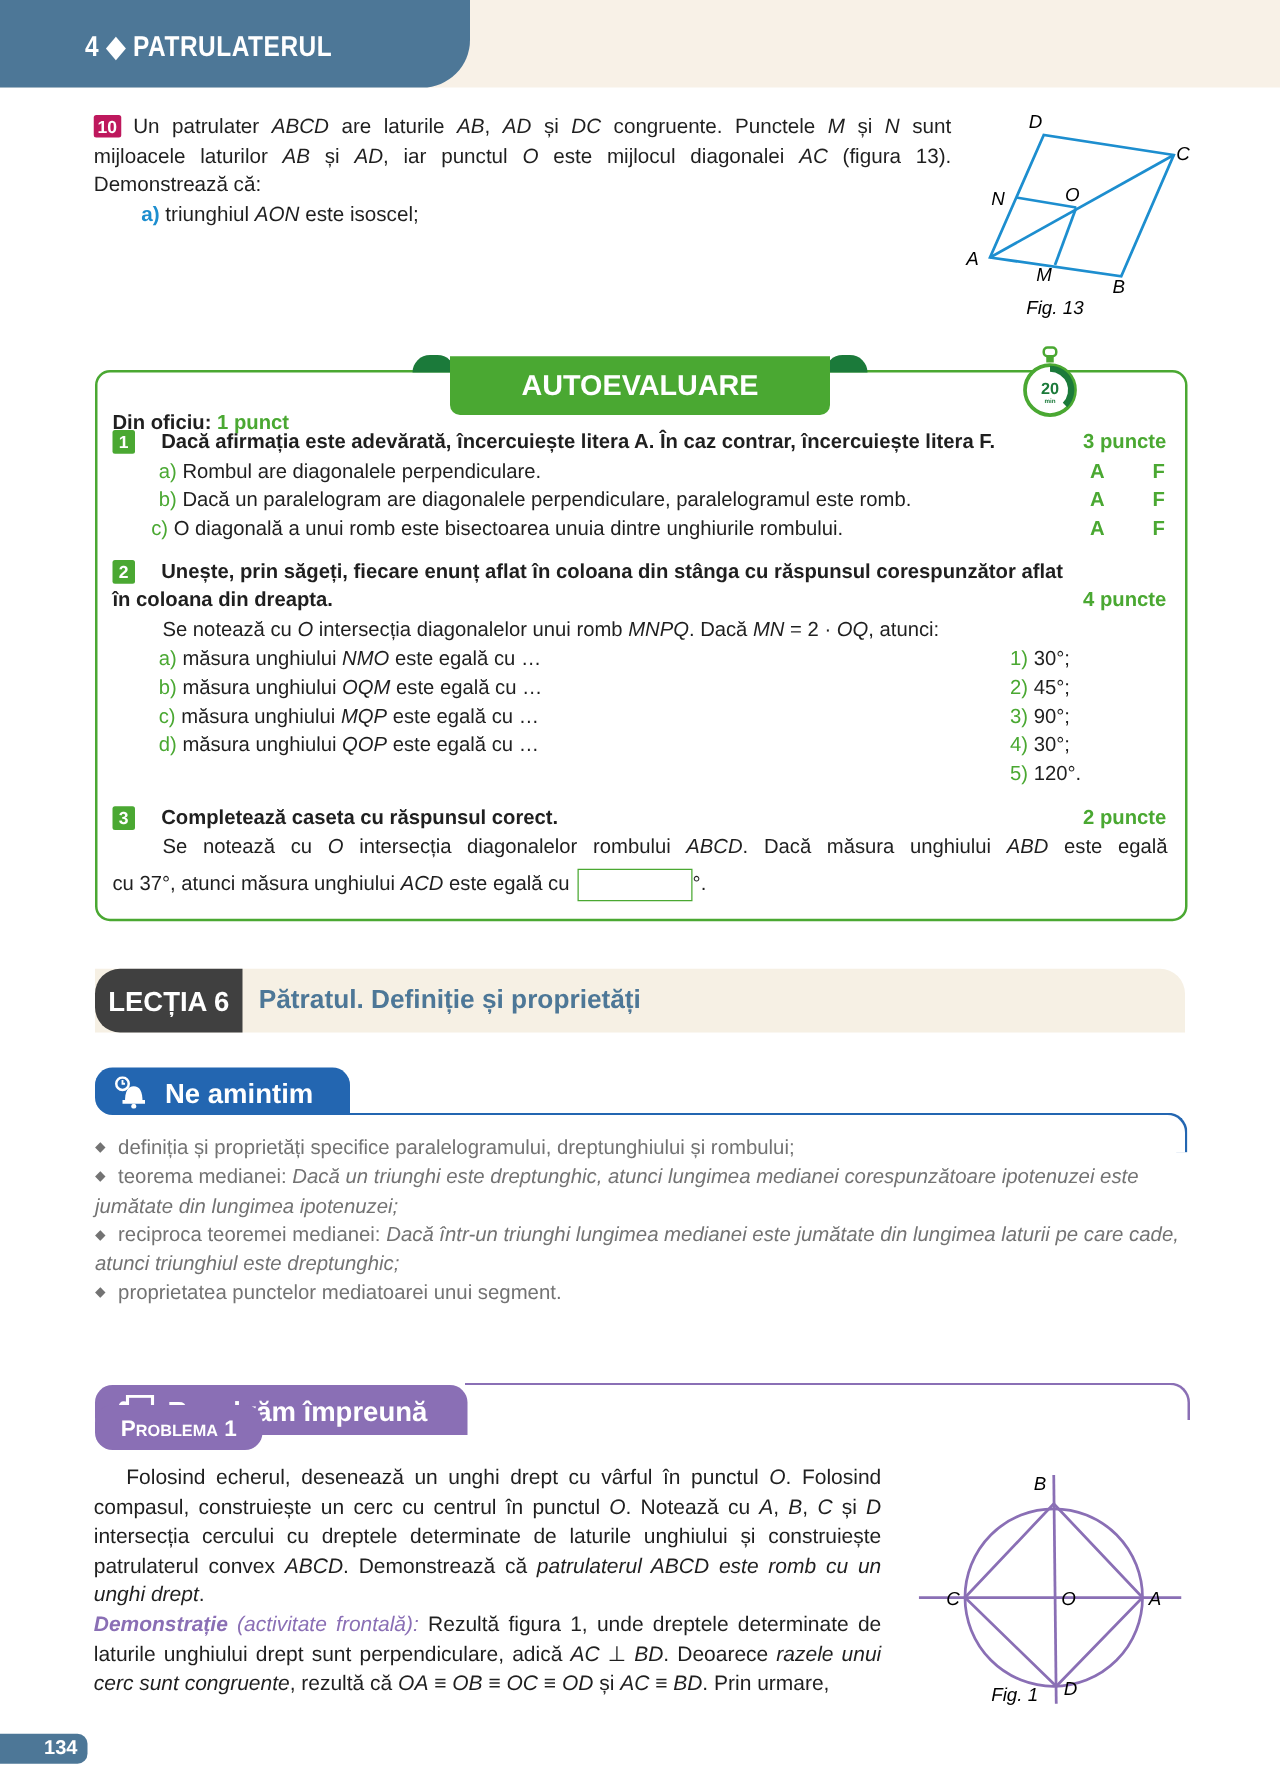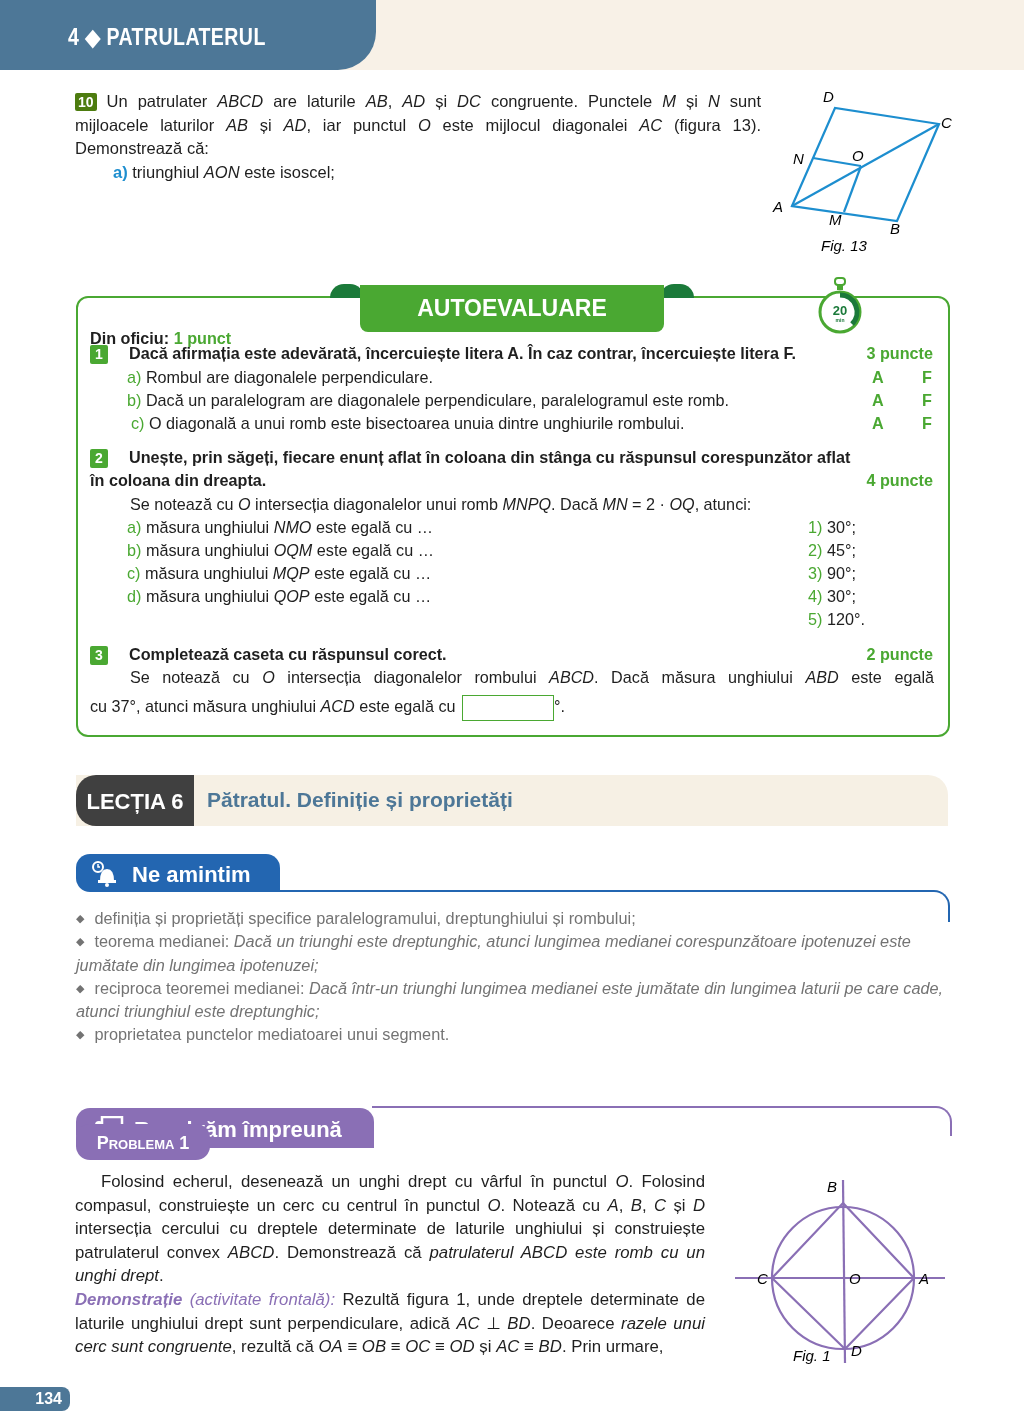--- a/index.html
+++ b/index.html
@@ -13,21 +13,21 @@
   .purple { color:#8a6fb5; }
 
   
   #hdr-bg { left:0; top:0; width:1024px; height:70px; background:#f8f1e7; }
   #hdr { left:0; top:0; width:376px; height:70px; background:#4d7797; border-bottom-right-radius:38px; }
   #hdr-title { left:68px; top:24px; color:#fff; font-weight:bold; font-size:23px; letter-spacing:0.5px; font-family:"Liberation Sans Narrow","Liberation Sans",sans-serif; transform:scaleX(0.85); transform-origin:left; }
 
   
   .txt { font-size:16.5px; line-height:23.5px; }
   #p10 { left:75px; top:90px; width:686px; text-align:justify; }
-  .numbox { display:inline-block; background:#4d7c0f; color:#fff; font-weight:bold; font-size:14px; line-height:18px; padding:0 3px; margin-right:10px; border-radius:2px; }
+  .numbox { display:inline-block; background:#be185d; color:#fff; font-weight:bold; font-size:14px; line-height:18px; padding:0 3px; margin-right:10px; border-radius:2px; }
   .sub { padding-left:38px; }
 
   
   #fig13 { left:765px; top:82px; width:215px; height:180px; }
   .fl { font-style:italic; font-size:15px; font-family:"Liberation Sans",sans-serif; }
 
   
   #ae-box { left:76px; top:296px; width:870px; height:437px; border:2.5px solid #4aa832; border-radius:12px; }
   #ae-tab { left:360px; top:285px; width:304px; height:47px; background:#4aa832; border-radius:0 0 8px 8px; color:#fff; font-size:23px; font-weight:bold; text-align:center; line-height:47px; }
   .tabear { width:34px; height:14px; background:#1b7a3a; border-radius:17px 17px 0 0; }
@@ -110,21 +110,21 @@
 <div class="row aetxt b green" style="right:91px;top:342px;">3 puncte</div>
 
 <div class="row aetxt" style="left:127px;top:366px;"><span class="green">a)</span> <span>Rombul are diagonalele perpendiculare.</span></div>
 <div class="row aetxt af" style="left:872px;top:366px;">A</div>
 <div class="row aetxt af" style="left:922px;top:366px;">F</div>
 
 <div class="row aetxt" style="left:127px;top:389px;"><span class="green">b)</span> <span>Dacă un paralelogram are diagonalele perpendiculare, paralelogramul este romb.</span></div>
 <div class="row aetxt af" style="left:872px;top:389px;">A</div>
 <div class="row aetxt af" style="left:922px;top:389px;">F</div>
 
-<div class="row aetxt" style="left:131px;top:412px;"><span class="green">c)</span> <span>O diagonală a unui romb este bisectoarea unuia dintre unghiurile rombului.</span></div>
+<div class="row aetxt" style="left:121px;top:412px;"><span class="green">c)</span> <span>O diagonală a unui romb este bisectoarea unuia dintre unghiurile rombului.</span></div>
 <div class="row aetxt af" style="left:872px;top:412px;">A</div>
 <div class="row aetxt af" style="left:922px;top:412px;">F</div>
 
 <div class="row aetxt" style="left:90px;top:446px;"><span class="qnum">2</span></div>
 <div class="row aetxt b" style="left:129px;top:446px;">Unește, prin săgeți, fiecare enunț aflat în coloana din stânga cu răspunsul corespunzător aflat</div>
 <div class="row aetxt b" style="left:90px;top:469px;">în coloana din dreapta.</div>
 <div class="row aetxt b green" style="right:91px;top:469px;">4 puncte</div>
 <div class="row aetxt" style="left:130px;top:493px;"><span>Se notează cu </span><span class="i">O</span><span> intersecția diagonalelor unui romb </span><span class="i">MNPQ</span><span>. Dacă </span><span class="i">MN</span><span> = 2 · </span><span class="i">OQ</span><span>, atunci:</span></div>
 
 <div class="row aetxt" style="left:127px;top:516px;"><span class="green">a)</span> <span>măsura unghiului </span><span class="i">NMO</span><span> este egală cu …</span></div>

